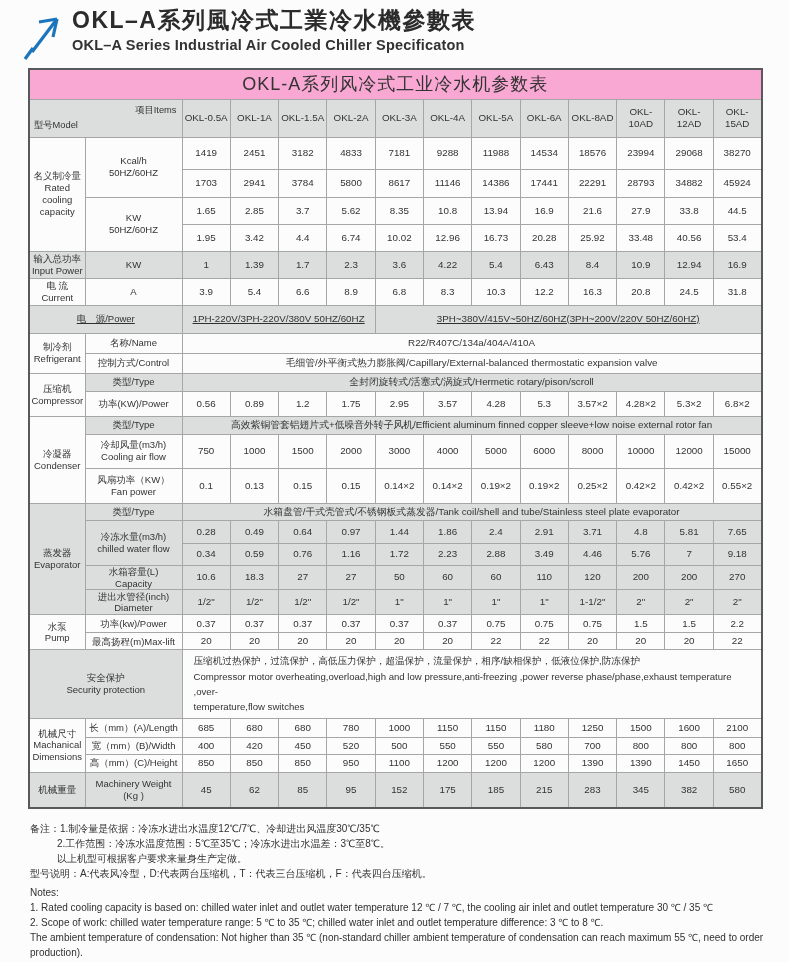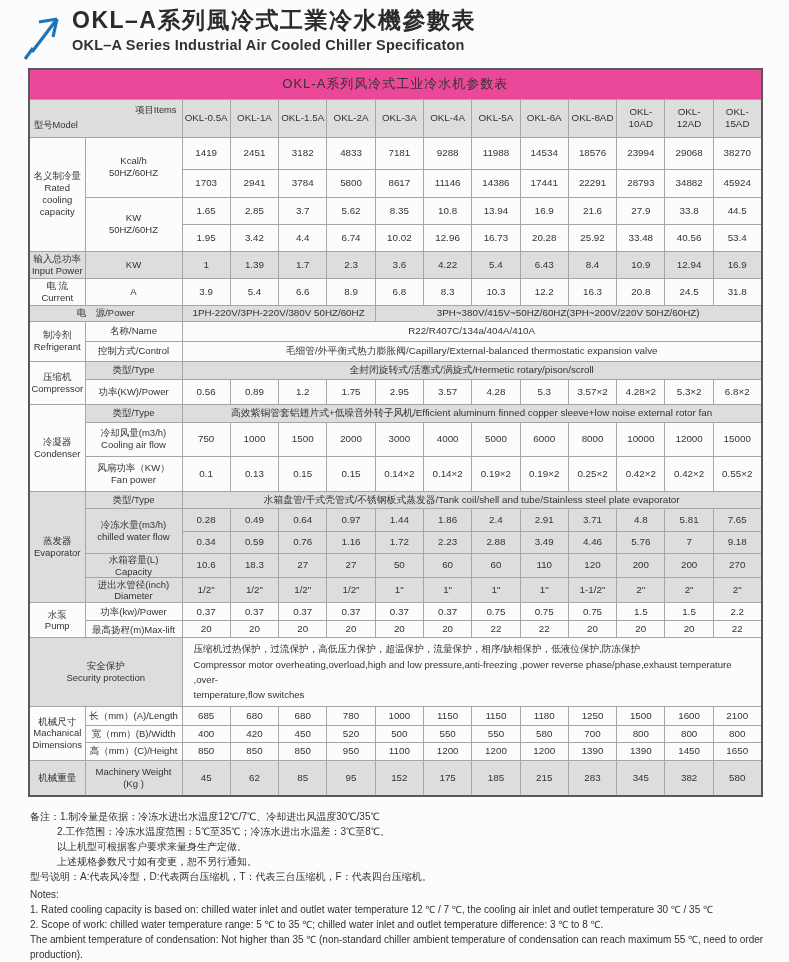--- a/index.html
+++ b/index.html
@@ -27,22 +27,22 @@
     border:1px solid #a6a6a6;
     padding:0 1px;
     text-align:center;vertical-align:middle;
     font-weight:normal;
     white-space:pre-line;
     overflow:hidden;
     line-height:1.25;
     color:#333;
   }
   .tbar{
-    background:#ec4899;color:#ffffff;
-    font-size:13px;font-weight:bold;height:29px;
+    background:#f9a8d4;color:#ffffff;
+    font-size:18px;font-weight:bold;height:29px;
     letter-spacing:1px;
     margin-left:48px;
   }
   tr.hrow th{background:#dcdddd;height:29px;font-size:9.8px;color:#333;}
   .g{background:#dcdddd;}
   .corner{position:relative;
     background-image:linear-gradient(to bottom right, transparent 49.5%, #9b9b9b 49.5%, #9b9b9b 50.6%, transparent 50.6%);
   }
   .corner .c-tl{position:absolute;left:4px;bottom:5px;font-size:9.3px;}
   .corner .c-tr{position:absolute;right:5px;top:5px;font-size:9.3px;}
@@ -198,21 +198,21 @@
         <td class="val">8.9</td>
         <td class="val">6.8</td>
         <td class="val">8.3</td>
         <td class="val">10.3</td>
         <td class="val">12.2</td>
         <td class="val">16.3</td>
         <td class="val">20.8</td>
         <td class="val">24.5</td>
         <td class="val">31.8</td>
       </tr>
-      <tr class="sec" style="height: 16px;">
+      <tr class="sec" style="height: 28px; text-decoration: underline;">
         <td class="lab g" colspan="2">电　源/Power</td>
         <td class="val g" colspan="4">1PH-220V/3PH-220V/380V 50HZ/60HZ</td>
         <td class="val g" colspan="8">3PH~380V/415V~50HZ/60HZ(3PH~200V/220V  50HZ/60HZ)</td>
       </tr>
       <tr class="sec" style="height: 20px;">
         <td class="lab" rowspan="2">制冷剂
 Refrigerant</td>
         <td class="itm">名称/Name</td>
         <td class="val" colspan="12">R22/R407C/134a/404A/410A</td>
       </tr>
@@ -451,21 +451,20 @@
         <td class="val g">382</td>
         <td class="val g">580</td>
       </tr>
     </tbody>
 </table>
 
 <div class="notes notes-zh" id="notes-zh">
     <div class="line">备注：1.制冷量是依据：冷冻水进出水温度12℃/7℃、冷却进出风温度30℃/35℃</div>
     <div class="line ind">2.工作范围：冷冻水温度范围：5℃至35℃；冷冻水进出水温差：3℃至8℃。</div>
     <div class="line ind">以上机型可根据客户要求来量身生产定做。</div>
-    <div class="line ind">上述规格参数尺寸如有变更，恕不另行通知。</div>
     <div class="line">型号说明：A:代表风冷型，D:代表两台压缩机，T：代表三台压缩机，F：代表四台压缩机。</div>
   </div>
 <div class="notes notes-en" id="notes-en">
     <div class="line">Notes:</div>
     <div class="line">1. Rated cooling capacity is based on: chilled water inlet and outlet water temperature 12 ℃ / 7 ℃, the cooling air inlet and outlet temperature 30 ℃ / 35 ℃</div>
     <div class="line">2. Scope of work: chilled water temperature range: 5 ℃ to 35 ℃; chilled water inlet and outlet temperature difference: 3 ℃ to 8 ℃.</div>
     <div class="line">The ambient temperature of condensation: Not higher than 35 ℃ (non-standard chiller ambient temperature of condensation can reach maximum 55 ℃, need to order production).</div>
   </div>
 
 </body></html>

